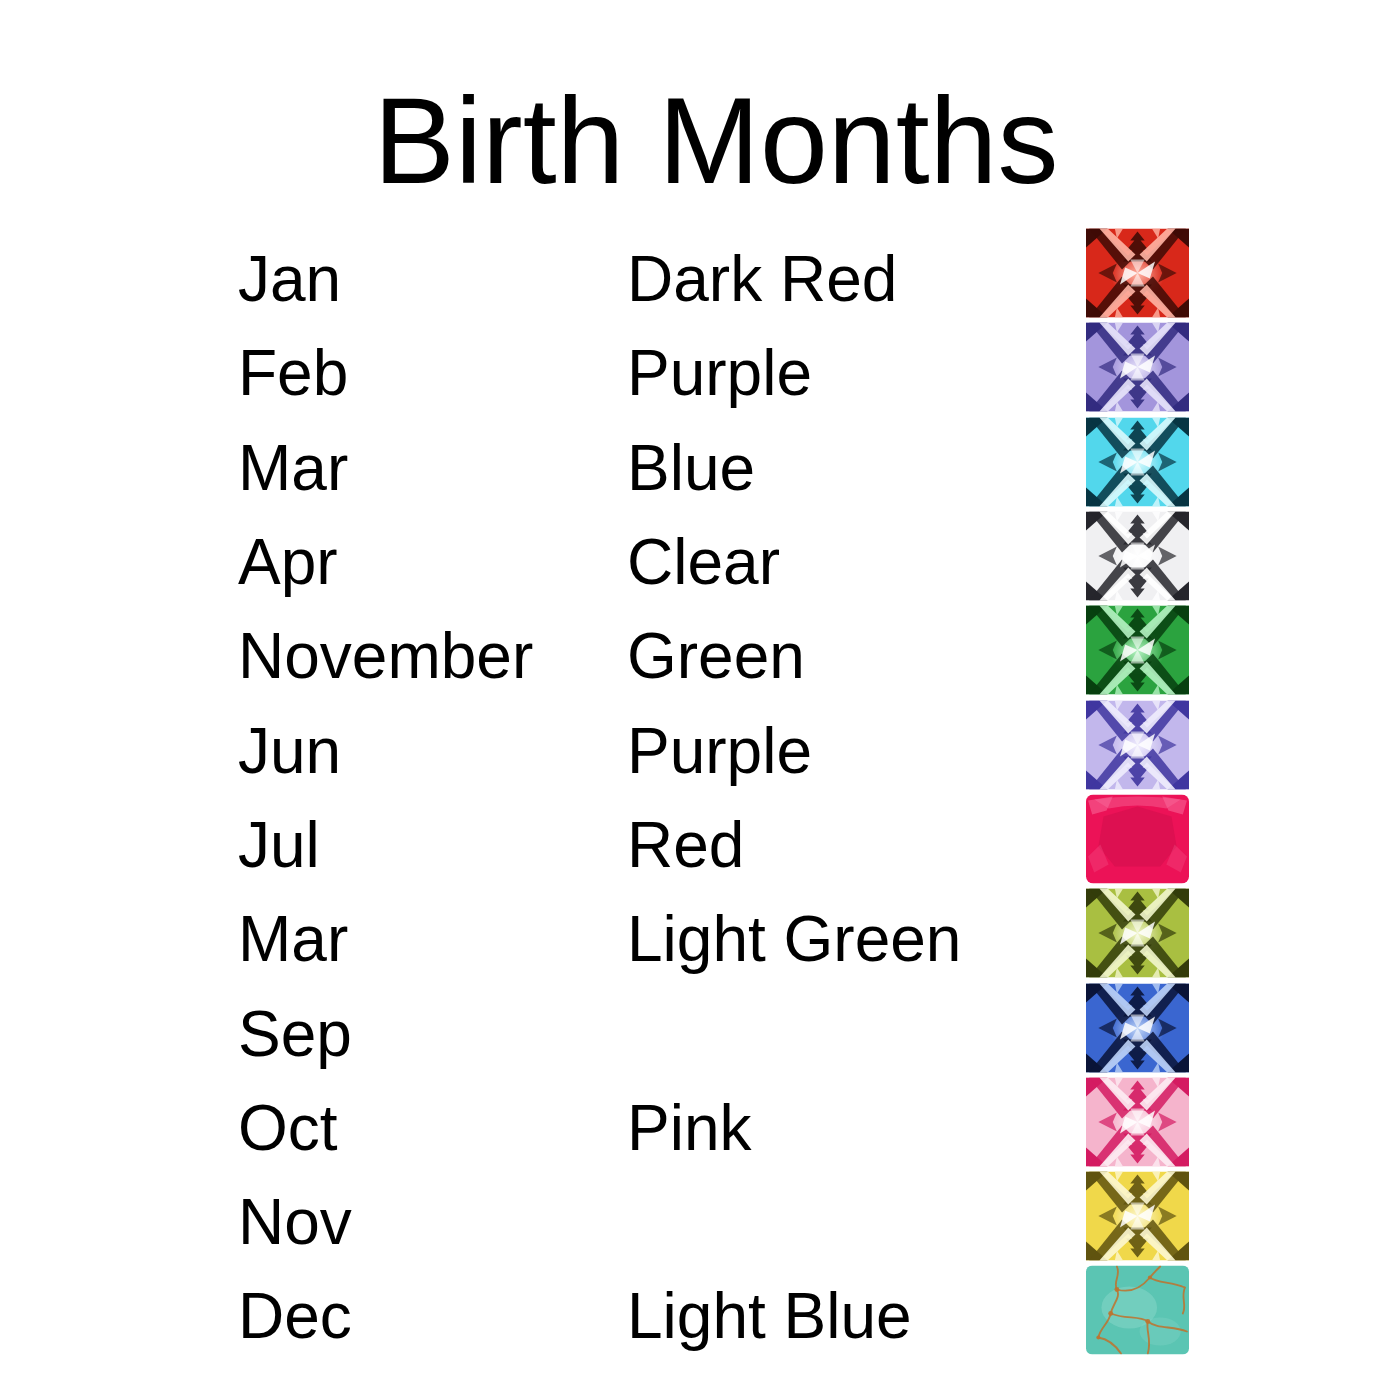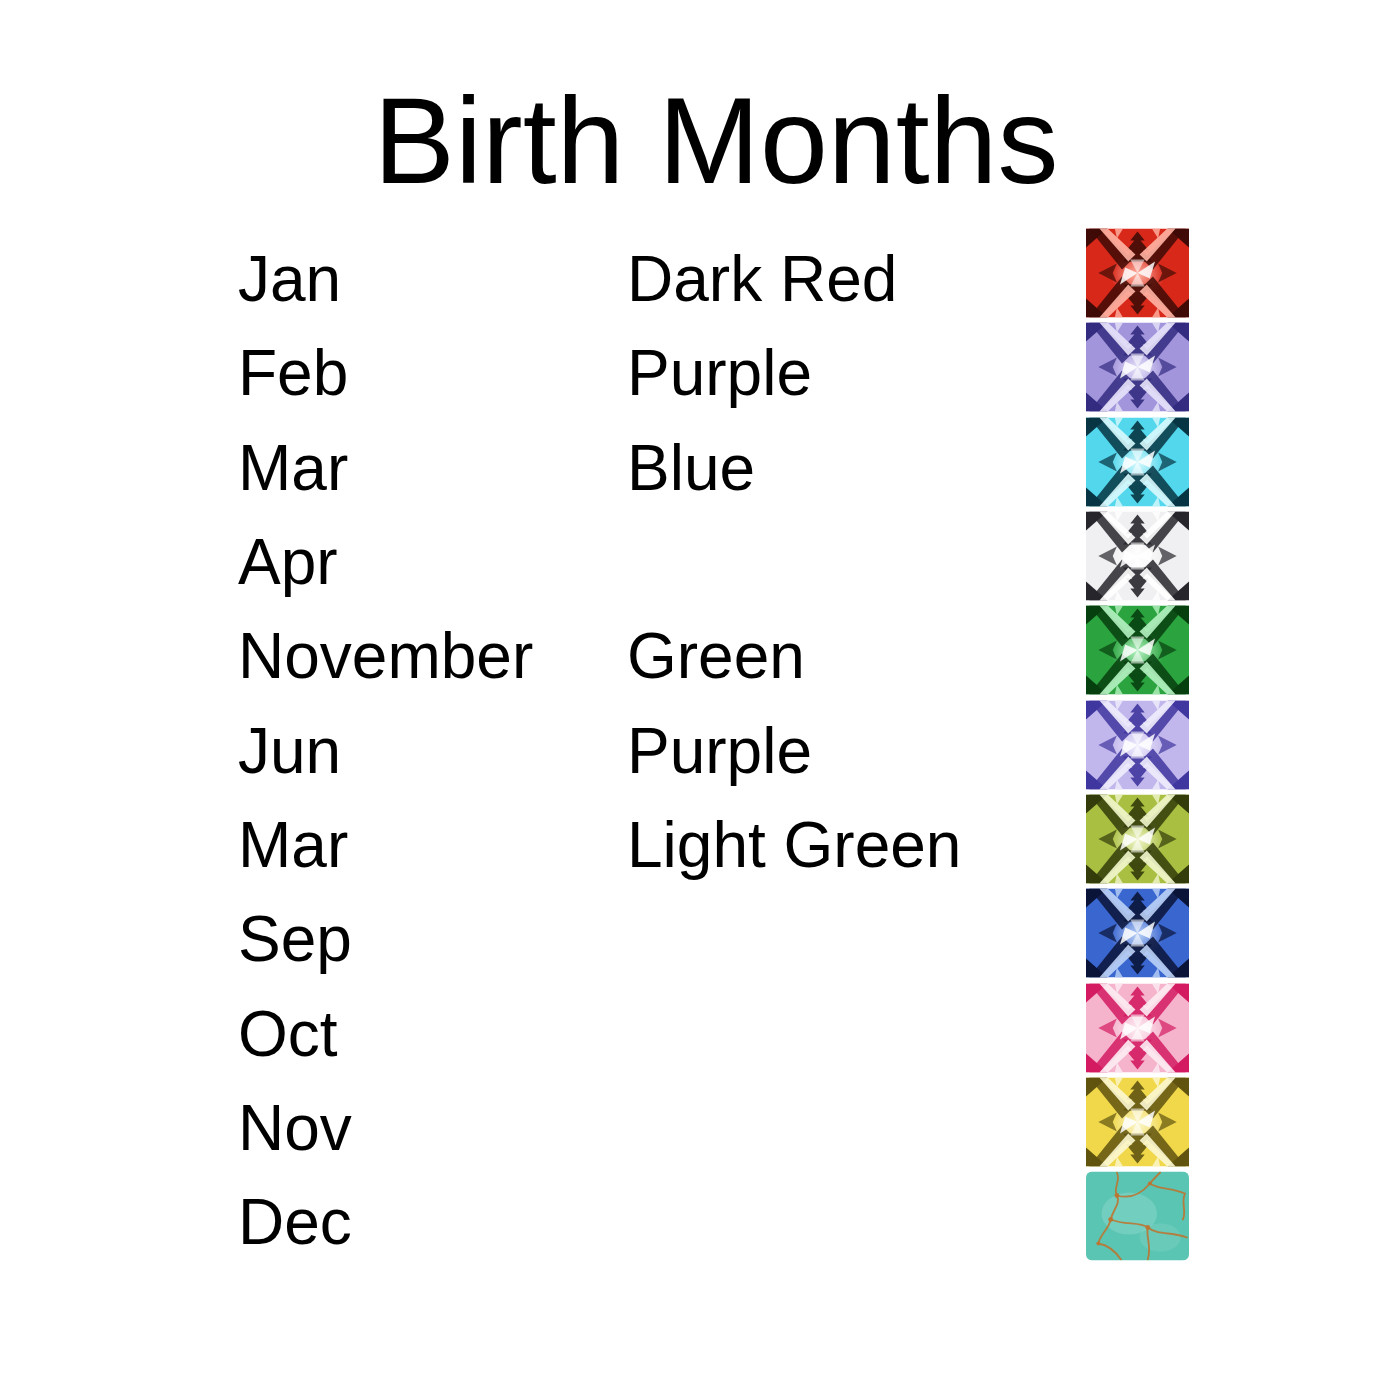--- a/index.html
+++ b/index.html
@@ -192,20 +192,21 @@
     <polygon opacity=".85" points="50,44.5 33,56 38,39"></polygon>
     <polygon opacity=".55" points="50,44.5 57,58 43,58"></polygon>
     <polygon opacity=".55" points="50,44.5 43,31 57,31"></polygon>
   </g>
 </svg>
         </span>
   </div>
 
   <div class="row">
     <span class="month">Apr</span>
+    <span class="color">Clear</span>
     <span class="gem">
           <svg viewBox="0 0 100 89" preserveAspectRatio="none" aria-hidden="true">
   <defs>
               <radialGradient id="rg3" cx="50%" cy="52%" r="62%">
     <stop offset="0%" stop-color="#ffffff"></stop>
     <stop offset="42%" stop-color="#f0f0f2"></stop>
     <stop offset="100%" stop-color="#f0f0f2"></stop>
   </radialGradient>
             </defs>
   <rect width="100" height="89" fill="url(#rg3)"></rect>
@@ -330,20 +331,35 @@
   <g fill="#ffffff">
     <polygon opacity=".85" points="50,44.5 67,33 62,50"></polygon>
     <polygon opacity=".85" points="50,44.5 33,56 38,39"></polygon>
     <polygon opacity=".55" points="50,44.5 57,58 43,58"></polygon>
     <polygon opacity=".55" points="50,44.5 43,31 57,31"></polygon>
   </g>
 </svg>
         </span>
   </div>
 
+  <div class="row">
+    <span class="month">Jul</span>
+    <span class="color">Red</span>
+    <span class="gem">
+          <svg viewBox="0 0 100 89" preserveAspectRatio="none" aria-hidden="true">
+  <rect width="100" height="89" rx="7" fill="#ec1257"></rect>
+  <polygon points="50,12 83,22 88,52 72,72 28,72 12,52 17,22" fill="#c50e48" opacity=".38"></polygon>
+  <polygon points="2,6 26,2 20,16 6,20" fill="#f96a9b" opacity=".55"></polygon>
+  <polygon points="98,6 74,2 80,16 94,20" fill="#f96a9b" opacity=".55"></polygon>
+  <polygon points="2,62 14,50 22,70 8,78" fill="#f96a9b" opacity=".25"></polygon>
+  <polygon points="98,62 86,50 78,70 92,78" fill="#f96a9b" opacity=".25"></polygon>
+  <path d="M8,5 Q50,-1 92,5 L78,14 Q50,8 22,14 Z" fill="#f96a9b" opacity=".45"></path>
+</svg>
+        </span>
+  </div>
 
   <div class="row">
     <span class="month">Mar</span>
     <span class="color">Light Green</span>
     <span class="gem">
           <svg viewBox="0 0 100 89" preserveAspectRatio="none" aria-hidden="true">
   <defs>
               <radialGradient id="rg7" cx="50%" cy="52%" r="62%">
     <stop offset="0%" stop-color="#f2f6cd"></stop>
     <stop offset="42%" stop-color="#a9bf41"></stop>
@@ -426,20 +442,21 @@
     <polygon opacity=".85" points="50,44.5 33,56 38,39"></polygon>
     <polygon opacity=".55" points="50,44.5 57,58 43,58"></polygon>
     <polygon opacity=".55" points="50,44.5 43,31 57,31"></polygon>
   </g>
 </svg>
         </span>
   </div>
 
   <div class="row">
     <span class="month">Oct</span>
+    <span class="color">Pink</span>
     <span class="gem">
           <svg viewBox="0 0 100 89" preserveAspectRatio="none" aria-hidden="true">
   <defs>
               <radialGradient id="rg9" cx="50%" cy="52%" r="62%">
     <stop offset="0%" stop-color="#fdecf3"></stop>
     <stop offset="42%" stop-color="#f5b4cc"></stop>
     <stop offset="100%" stop-color="#f5b4cc"></stop>
   </radialGradient>
             </defs>
   <rect width="100" height="89" fill="url(#rg9)"></rect>
@@ -518,20 +535,21 @@
     <polygon opacity=".85" points="50,44.5 33,56 38,39"></polygon>
     <polygon opacity=".55" points="50,44.5 57,58 43,58"></polygon>
     <polygon opacity=".55" points="50,44.5 43,31 57,31"></polygon>
   </g>
 </svg>
         </span>
   </div>
 
   <div class="row">
     <span class="month">Dec</span>
+    <span class="color">Light Blue</span>
     <span class="gem">
           <svg viewBox="0 0 100 89" preserveAspectRatio="none" aria-hidden="true">
   <rect width="100" height="89" rx="6" fill="#5bc5b3"></rect>
   <ellipse cx="42" cy="42" rx="27" ry="21" fill="#8ad7c9" opacity=".5"></ellipse>
   <ellipse cx="72" cy="66" rx="20" ry="14" fill="#8ad7c9" opacity=".3"></ellipse>
   <g stroke="#bd7530" fill="none" stroke-width="1.8" opacity=".88" stroke-linecap="round">
     <path d="M30,1 C34,10 26,16 30,24 C34,32 26,38 24,48 C22,58 14,62 12,72"></path>
     <path d="M30,24 C44,28 54,22 62,12 C66,7 70,3 72,1"></path>
     <path d="M62,12 C70,18 82,16 96,22"></path>
     <path d="M24,48 C38,54 52,50 60,56 C70,64 84,60 98,66"></path>

